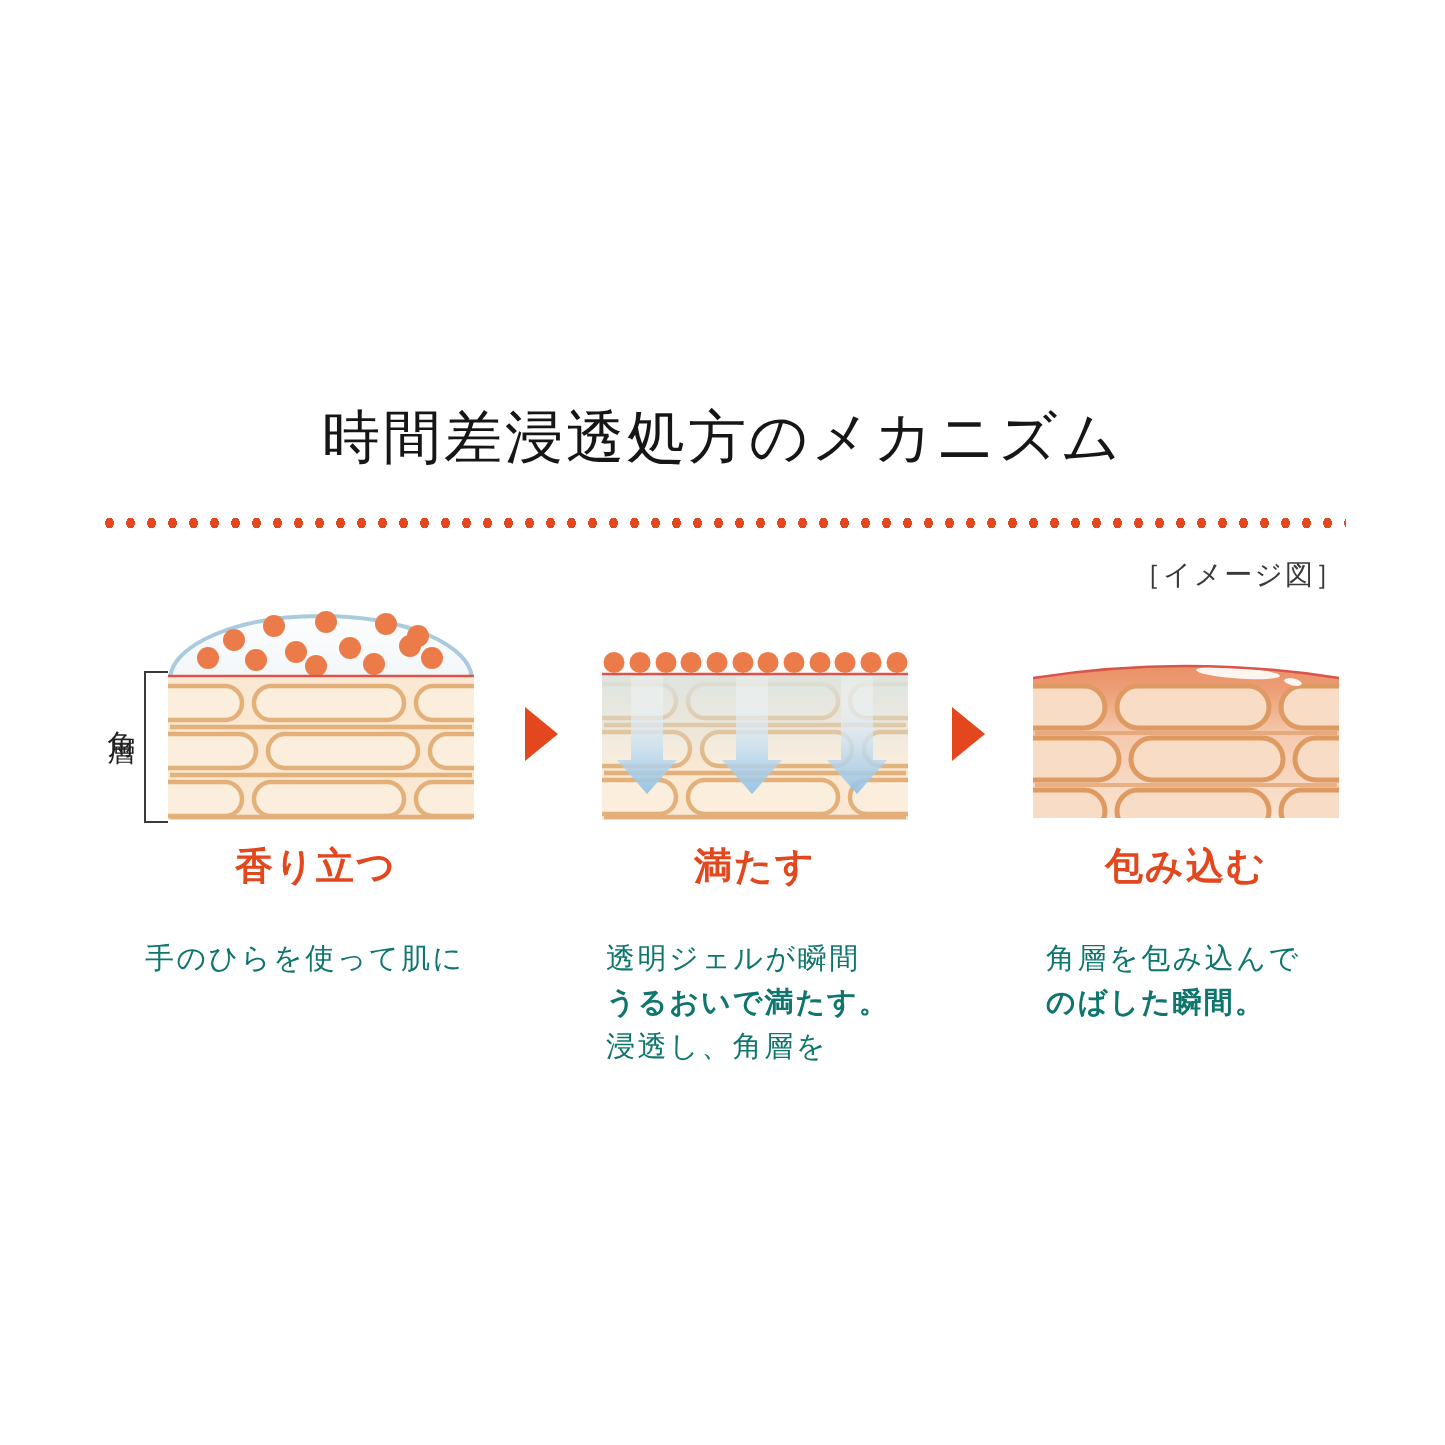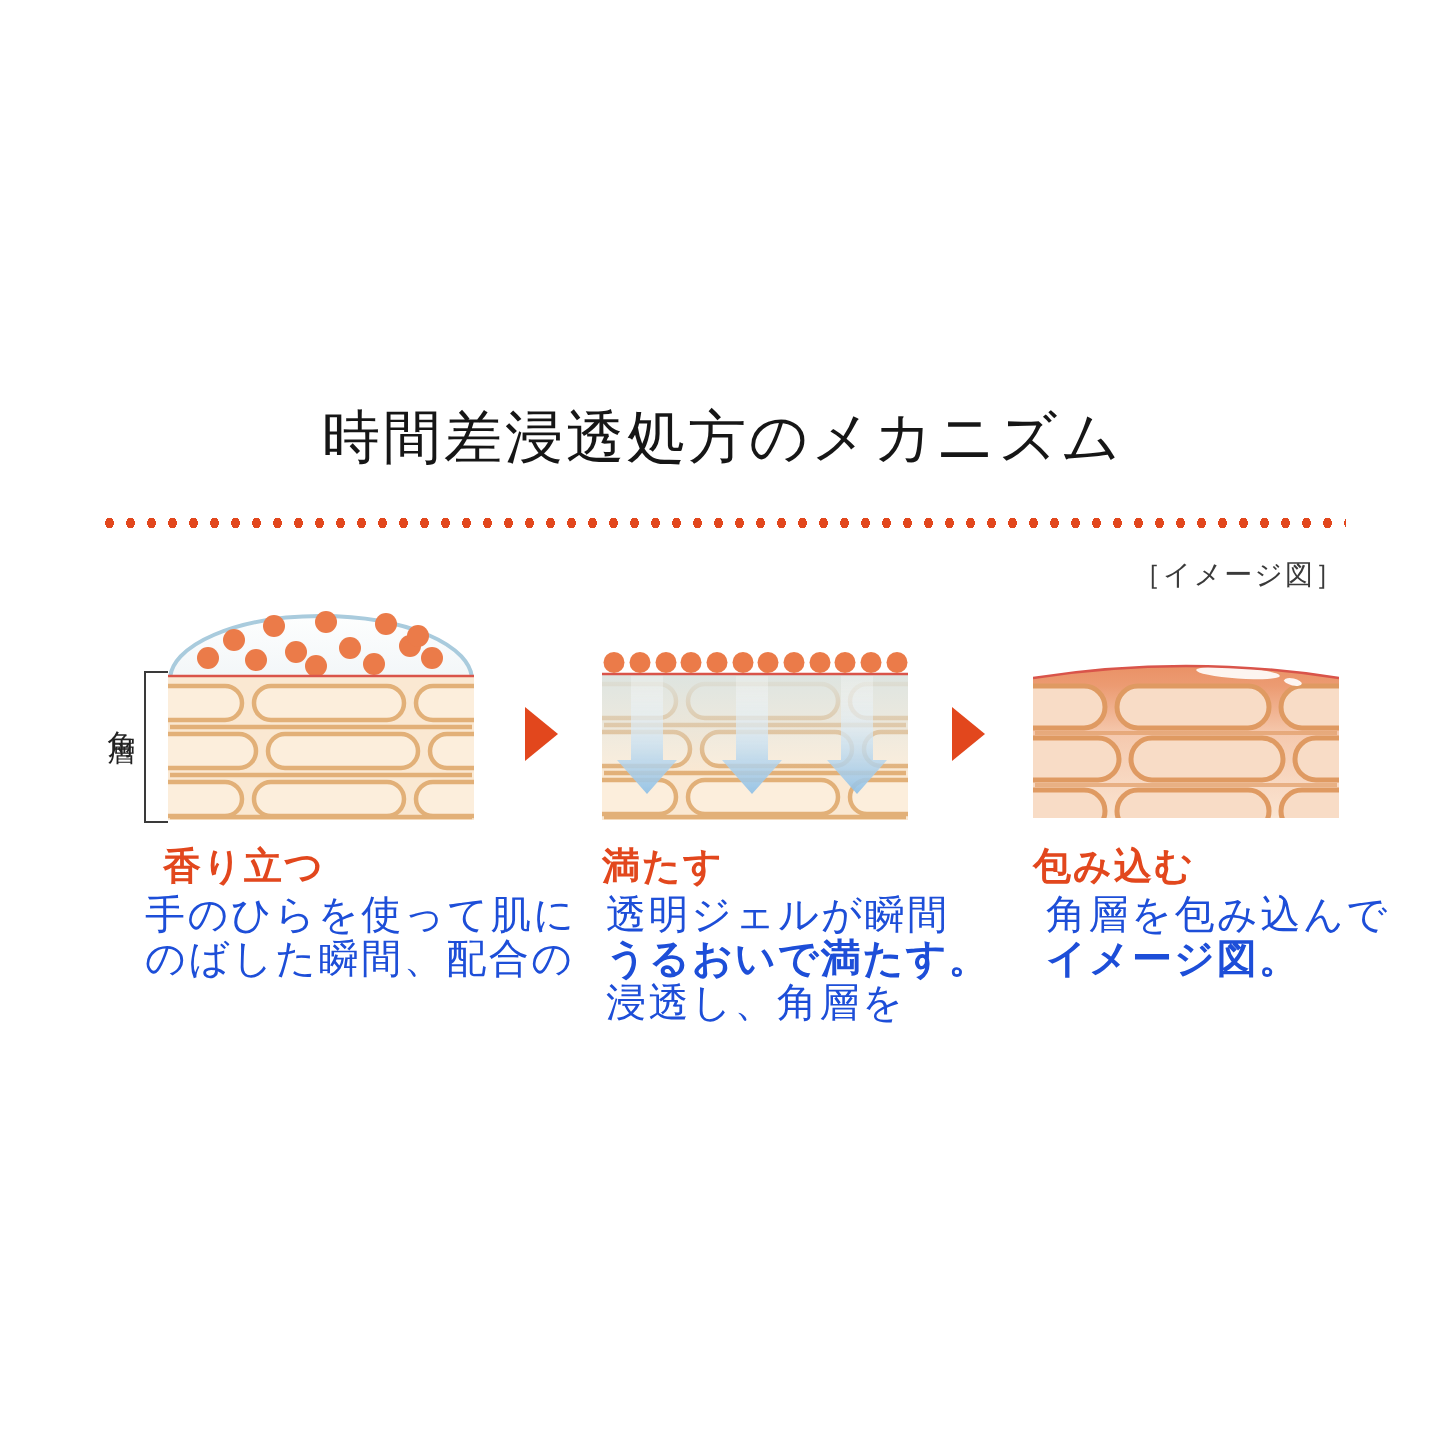--- a/index.html
+++ b/index.html
@@ -51,31 +51,31 @@
   .step-arrow{
     position:absolute;width:0;height:0;top:707px;
     border-left:33px solid var(--accent-orange);
     border-top:27px solid transparent;
     border-bottom:27px solid transparent;
   }
   .step-arrow.a1{left:525px;}
   .step-arrow.a2{left:952px;}
   
   .step-heading{
-    position:absolute;top:841px;width:306px;
+    position:absolute;top:841px;width:306px;text-align:center;
     font-size:38px;font-weight:700;letter-spacing:2px;
     color:var(--accent-orange);
   }
   .step-heading.h1{left:163px;}
   .step-heading.h2{left:602px;}
   .step-heading.h3{left:1033px;}
   
   .step-desc{
-    position:absolute;top:892px;
-    font-size:40px;line-height:44px;letter-spacing:2.5px;color:#1d4ed8;
+    position:absolute;top:936px;
+    font-size:29px;line-height:44px;letter-spacing:2.5px;color:#0f766e;
   }
   .step-desc.d1{left:145px;width:410px;}
   .step-desc.d2{left:606px;width:380px;}
   .step-desc.d3{left:1046px;width:360px;}
   .step-desc .line{white-space:nowrap;}
   .step-desc .line.em{font-weight:700;letter-spacing:2px;}
 </style>
 </head>
 <body>
 
@@ -230,25 +230,24 @@
 
   <div class="step-arrow a1"></div>
   <div class="step-arrow a2"></div>
 
   <div class="step-heading h1">香り立つ</div>
   <div class="step-heading h2">満たす</div>
   <div class="step-heading h3">包み込む</div>
 
   <div class="step-desc d1">
     <div class="line">手のひらを使って肌に</div>
-    <div class="line">のばした瞬間、配合の</div>
   </div>
   <div class="step-desc d2">
     <div class="line">透明ジェルが瞬間</div>
     <div class="line em">うるおいで満たす。</div>
     <div class="line">浸透し、角層を</div>
   </div>
   <div class="step-desc d3">
     <div class="line">角層を包み込んで</div>
-    <div class="line em">イメージ図。</div>
+    <div class="line em">のばした瞬間。</div>
   </div>
 
 </div>
 
 </body></html>

